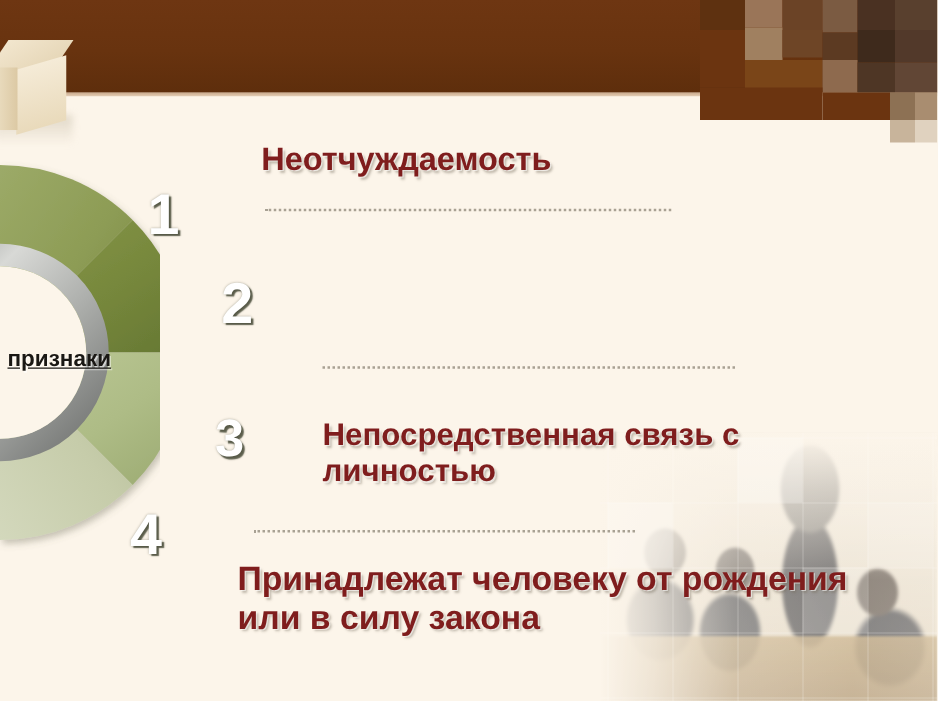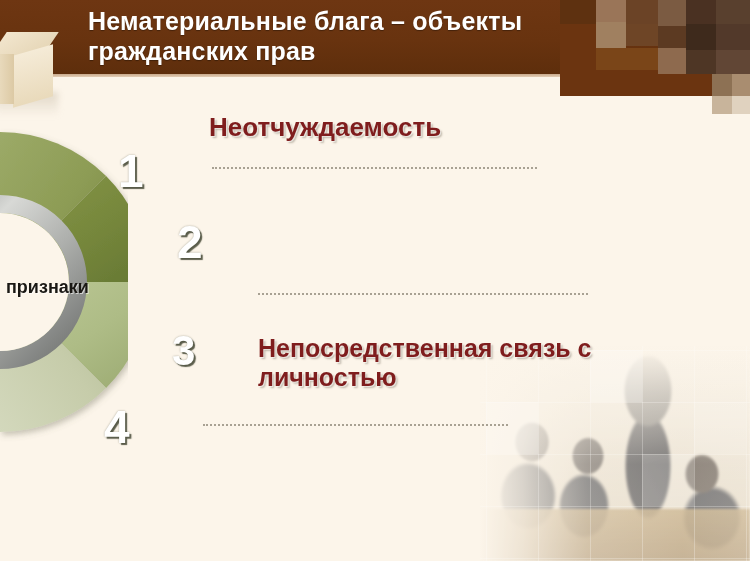--- a/index.html
+++ b/index.html
@@ -122,20 +122,21 @@
   .dots{
     position:absolute;height:0;
     border-top:2px dotted #9a9384;
     opacity:.85;
   }
   .sig-label{
     position:absolute;
     left:6px;top:277px;
     font-size:18px;font-weight:bold;color:#1A1814;
     text-shadow:1px 1px 0 rgba(255,255,255,.6);
+    text-decoration:underline;
   }
   .seg-num{
     position:absolute;
     color:#FFFFFF;
     font-weight:bold;
     text-shadow:2px 2px 1px rgba(40,45,25,.75), 0 0 2px rgba(40,45,25,.4);
     pointer-events:none;
   }
 </style>
 </head>
@@ -185,21 +186,20 @@
     <i style="left:172px;top:96px;width:18px;height:18px;background:#E0D2BF;"></i>
   </div>
 
   <div class="box3d">
     <div class="shadow"></div>
     <div class="face-top"></div>
     <div class="face-side"></div>
     <div class="face-front"></div>
   </div>
 
-  <div class="title">Нематериальные блага – объекты гражданских прав</div>
 
   <div class="donut-wrap">
     <svg class="donut" viewBox="0 0 256 340" xmlns="http://www.w3.org/2000/svg">
       <defs>
         <linearGradient id="g1" x1="0" y1="0" x2="1" y2="1">
           <stop offset="0%" stop-color="#9CAA68"></stop>
             <stop offset="55%" stop-color="#8D9C55"></stop>
             <stop offset="100%" stop-color="#79873F"></stop>
         </linearGradient>
         <linearGradient id="g2" x1="0" y1="0" x2="1" y2="1">
@@ -252,14 +252,15 @@
   <div class="sig-label">признаки</div>
 
   <div class="lbl" style="left:209px;top:113px;font-size:26px;width:360px;">Неотчуждаемость</div>
   <div class="dots" style="left:212px;top:167px;width:325px;"></div>
 
   <div class="dots" style="left:258px;top:293px;width:330px;"></div>
 
   <div class="lbl" style="left:258px;top:334px;font-size:25px;width:470px;">Непосредственная связь с личностью</div>
   <div class="dots" style="left:203px;top:424px;width:305px;"></div>
 
+  <div class="lbl" style="left:190px;top:448px;font-size:27px;width:500px;">Принадлежат человеку от рождения или в силу закона</div>
 
 </div>
 
 </body></html>

